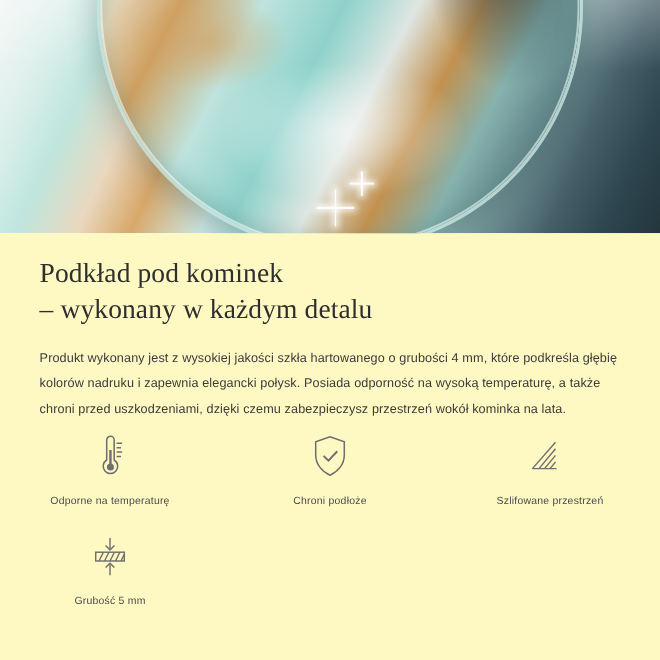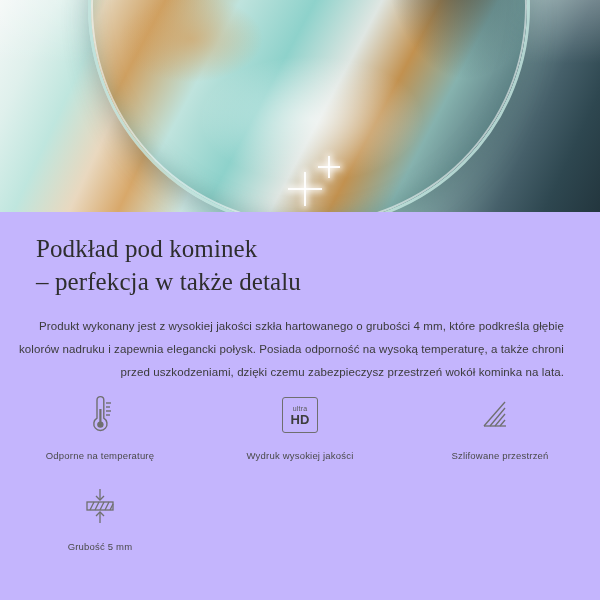--- a/index.html
+++ b/index.html
@@ -10,21 +10,21 @@
     width: 600px;
     height: 600px;
     background: #ffffff;
     font-family: "Liberation Sans", sans-serif;
     overflow: hidden;
   }
   .page {
     position: relative;
     width: 600px;
     height: 600px;
-    background: #c4b5fd;
+    background: #fef9c3;
     overflow: hidden;
   }
 
   
   .hero {
     position: absolute;
     left: 0;
     top: 0;
     width: 600px;
     height: 212px;
@@ -146,26 +146,25 @@
     font-family: "Liberation Serif", serif;
     font-size: 25px;
     line-height: 1.33;
     color: #2e2e2e;
     font-weight: 400;
     letter-spacing: 0.1px;
   }
   .headline .l2 { display: block; }
   .body-copy {
     margin: 0;
-    padding: 16px 36px 0 17px;
+    padding: 16px 36px 0 36px;
     font-size: 11.5px;
     line-height: 2.0;
     color: #3b3b3b;
     letter-spacing: 0.1px;
-    text-align: right;
   }
 
   
   .features {
     position: absolute;
     left: 0;
     top: 392px;
     width: 600px;
     display: grid;
     grid-template-columns: repeat(3, 1fr);
@@ -225,21 +224,21 @@
       <div class="plate-sheen"></div>
       <div class="plate-rim"></div>
     </div>
     <div class="sparkle s1"></div>
     <div class="sparkle s2"></div>
   </div>
 
   <div class="content">
     <h1 class="headline">
       <span>Podkład pod kominek</span>
-      <span class="l2">– perfekcja w także detalu</span>
+      <span class="l2">– wykonany w każdym detalu</span>
     </h1>
     <p class="body-copy">Produkt wykonany jest z wysokiej jakości szkła hartowanego o grubości 4 mm, które podkreśla głębię kolorów nadruku i zapewnia elegancki połysk. Posiada odporność na wysoką temperaturę, a także chroni przed uszkodzeniami, dzięki czemu zabezpieczysz przestrzeń wokół kominka na lata.</p>
   </div>
 
   <div class="features">
 
     <div class="feature">
       <div class="feature-icon">
         <svg width="40" height="44" viewBox="0 0 40 44" fill="none" stroke="#6f6f6f" stroke-width="1.4">
           <path d="M17 7a3.4 3.4 0 0 1 6.8 0v18.2a6.6 6.6 0 1 1-6.8 0V7z"></path>
@@ -247,30 +246,30 @@
           <line x1="20.4" y1="16" x2="20.4" y2="29" stroke-width="2.2"></line>
           <line x1="26" y1="10" x2="31" y2="10"></line>
           <line x1="26" y1="14" x2="30" y2="14"></line>
           <line x1="26" y1="18" x2="31" y2="18"></line>
           <line x1="26" y1="22" x2="30" y2="22"></line>
         </svg>
       </div>
       <div class="feature-label">Odporne na temperaturę</div>
     </div>
 
-    <div class="feature">
-      <div class="feature-icon">
-        <div class="ultrahd">
-          <span class="u1">ultra</span>
-          <span class="u2">HD</span>
-        </div>
-      </div>
-      <div class="feature-label">Wydruk wysokiej jakości</div>
-    </div>
-
+
+    <div class="feature">
+      <div class="feature-icon">
+        <svg width="42" height="46" viewBox="0 0 42 46" fill="none" stroke="#6f6f6f" stroke-width="1.4">
+          <path d="M21 5l13 4.6v12c0 8.4-5.6 15-13 18.4C13.6 36.6 8 30 8 21.6v-12L21 5z"></path>
+          <path d="M15.2 22.4l4.4 4.4 8-8.6" stroke-width="1.8"></path>
+        </svg>
+      </div>
+      <div class="feature-label">Chroni podłoże</div>
+    </div>
 
 
     <div class="feature">
       <div class="feature-icon">
         <svg width="44" height="40" viewBox="0 0 44 40" fill="none" stroke="#6f6f6f" stroke-width="1.3">
           <path d="M6 31L27 7"></path>
           <path d="M6 31h22"></path>
           <path d="M12 31L27 13"></path>
           <path d="M17 31L27 19"></path>
           <path d="M22 31l5-6"></path>

